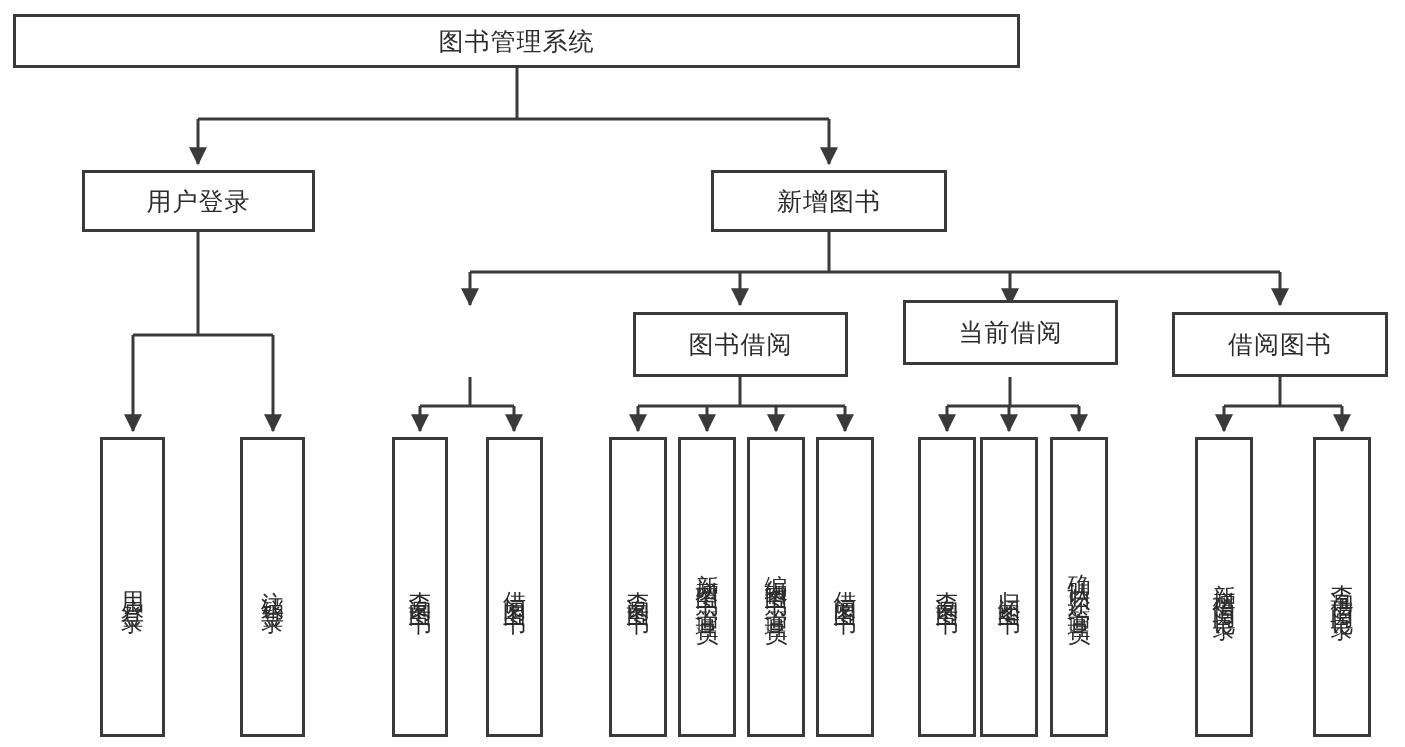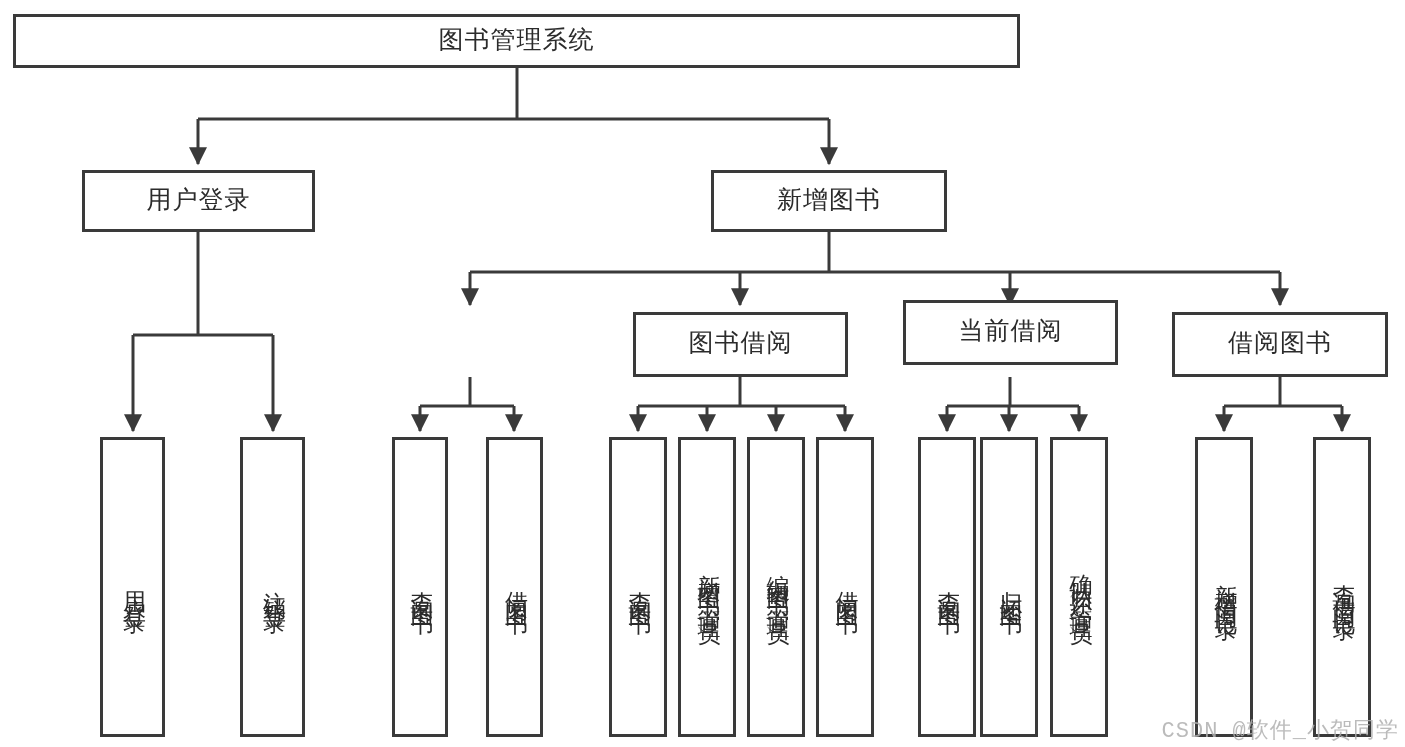--- a/index.html
+++ b/index.html
@@ -7,21 +7,21 @@
     --text:#2b2b2b;
     --box-bg:#ffffff;
     --page-bg:#ffffff;
     --watermark:#b0b0b0;
   }
   html,body{margin:0;padding:0;background:var(--page-bg);}
   .canvas{
     position:relative;
     width:1405px;height:747px;
     background:var(--page-bg);
-    font-family:Liberation Mono, monospace;
+    font-family:Liberation Sans, sans-serif;
     overflow:hidden;
   }
   .wires{position:absolute;left:0;top:0;width:1405px;height:747px;}
   .wires path{stroke:var(--line);stroke-width:3;fill:none;}
   .wires marker path{fill:var(--line);stroke:none;}
   .box{
     position:absolute;
     box-sizing:border-box;
     border:3px solid var(--line);
     background:var(--box-bg);
@@ -122,14 +122,13 @@
   <div class="box v" style="left:747px;top:437px;width:58px;height:300px">编辑图书（管理员）</div>
   <div class="box v" style="left:816px;top:437px;width:58px;height:300px">借阅图书</div>
 
   <div class="box v" style="left:918px;top:437px;width:58px;height:300px">查询图书</div>
   <div class="box v" style="left:980px;top:437px;width:58px;height:300px">归还图书</div>
   <div class="box v" style="left:1050px;top:437px;width:58px;height:300px">确认归还（管理员）</div>
 
   <div class="box v" style="left:1195px;top:437px;width:58px;height:300px">新增借阅记录</div>
   <div class="box v" style="left:1313px;top:437px;width:58px;height:300px">查询借阅记录</div>
 
-  <div class="watermark">CSDN @软件_小贺同学</div>
 </div>
 
 </body></html>

